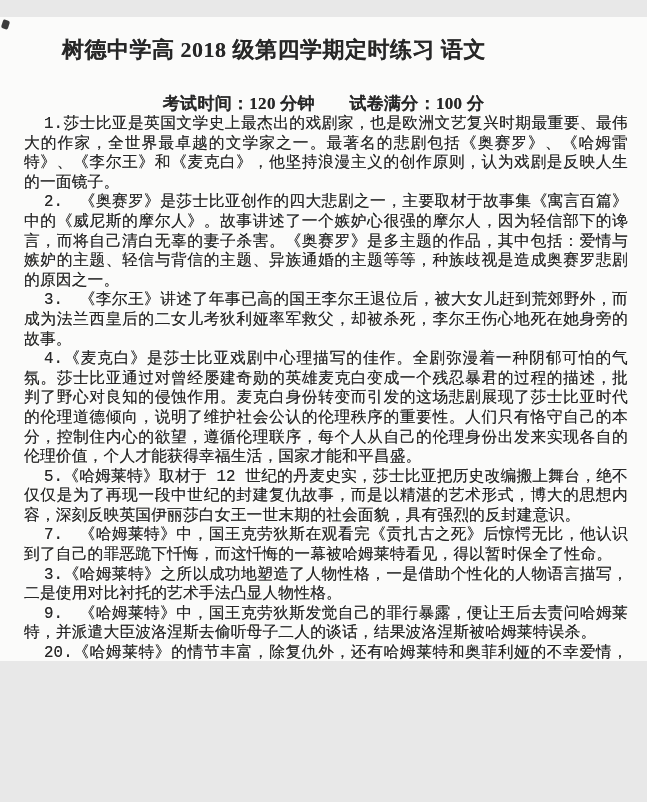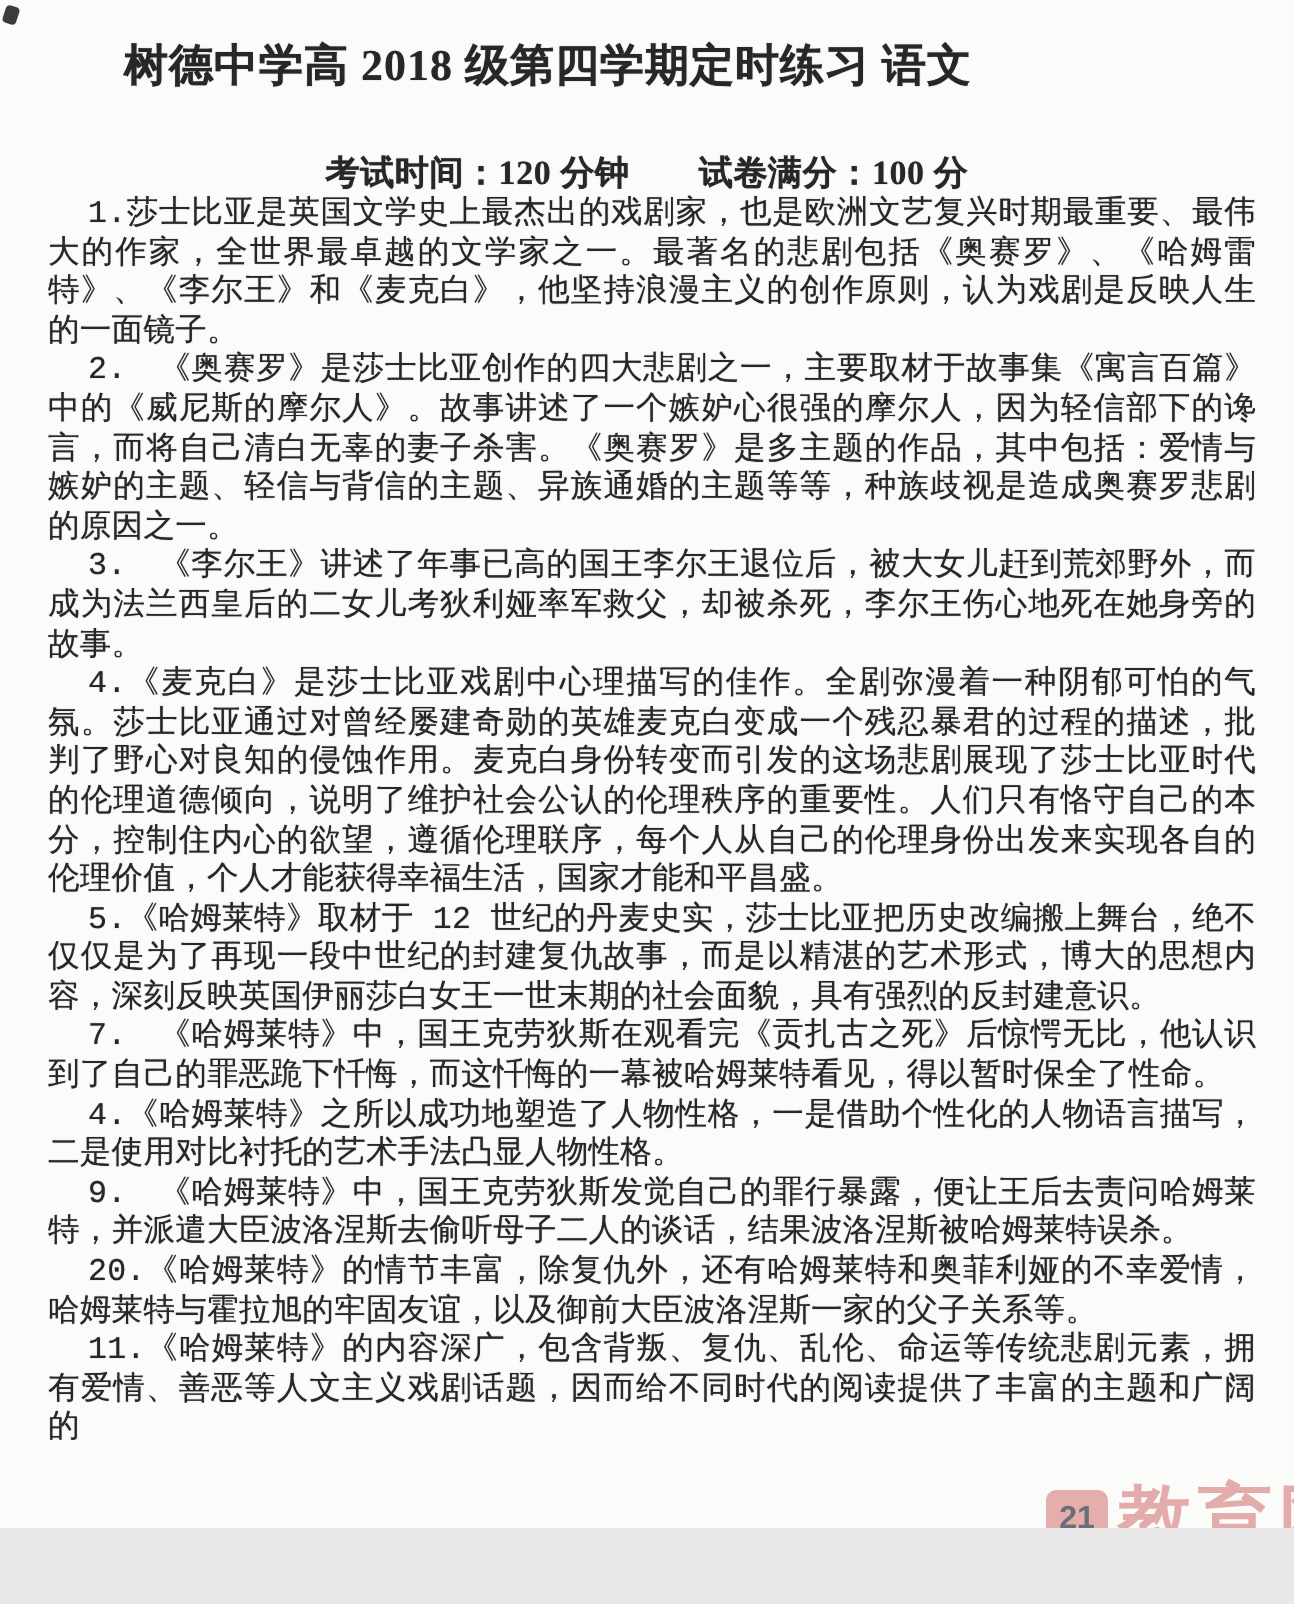--- a/index.html
+++ b/index.html
@@ -1,19 +1,19 @@
 <!DOCTYPE html>
 <html><head>
 <meta charset="utf-8">
 <style>
   html,body { margin:0; padding:0; background:#e8e8e8; }
   .page {
     position:relative;
-    width:647px; height:764px;
-    margin:0 auto;
+    width:647px; height:644px;
+    margin:17px auto;
     background:#fbfbfa;
     overflow:hidden;
     font-family:"Liberation Serif","DejaVu Serif",serif;
     color:#272727;
     text-shadow:0 0 .5px rgba(40,40,40,.65);
   }
   .corner-mark {
     position:absolute; left:2px; top:3px;
     width:7px; height:9px;
     background:#3c3c3c; border-radius:2px;
@@ -95,21 +95,21 @@
 
   <div class="exam-info">考试时间：120 分钟　　试卷满分：100 分</div>
 
   <div class="content">
     <p class="para">1.莎士比亚是英国文学史上最杰出的戏剧家，也是欧洲文艺复兴时期最重要、最伟大的作家，全世界最卓越的文学家之一。最著名的悲剧包括《奥赛罗》、《哈姆雷特》、《李尔王》和《麦克白》，他坚持浪漫主义的创作原则，认为戏剧是反映人生的一面镜子。</p>
     <p class="para">2.　《奥赛罗》是莎士比亚创作的四大悲剧之一，主要取材于故事集《寓言百篇》中的《威尼斯的摩尔人》。故事讲述了一个嫉妒心很强的摩尔人，因为轻信部下的谗言，而将自己清白无辜的妻子杀害。《奥赛罗》是多主题的作品，其中包括：爱情与嫉妒的主题、轻信与背信的主题、异族通婚的主题等等，种族歧视是造成奥赛罗悲剧的原因之一。</p>
     <p class="para">3.　《李尔王》讲述了年事已高的国王李尔王退位后，被大女儿赶到荒郊野外，而成为法兰西皇后的二女儿考狄利娅率军救父，却被杀死，李尔王伤心地死在她身旁的故事。</p>
     <p class="para">4.《麦克白》是莎士比亚戏剧中心理描写的佳作。全剧弥漫着一种阴郁可怕的气氛。莎士比亚通过对曾经屡建奇勋的英雄麦克白变成一个残忍暴君的过程的描述，批判了野心对良知的侵蚀作用。麦克白身份转变而引发的这场悲剧展现了莎士比亚时代的伦理道德倾向，说明了维护社会公认的伦理秩序的重要性。人们只有恪守自己的本分，控制住内心的欲望，遵循伦理联序，每个人从自己的伦理身份出发来实现各自的伦理价值，个人才能获得幸福生活，国家才能和平昌盛。</p>
     <p class="para">5.《哈姆莱特》取材于 12 世纪的丹麦史实，莎士比亚把历史改编搬上舞台，绝不仅仅是为了再现一段中世纪的封建复仇故事，而是以精湛的艺术形式，博大的思想内容，深刻反映英国伊丽莎白女王一世末期的社会面貌，具有强烈的反封建意识。</p>
     <p class="para">7.　《哈姆莱特》中，国王克劳狄斯在观看完《贡扎古之死》后惊愕无比，他认识到了自己的罪恶跪下忏悔，而这忏悔的一幕被哈姆莱特看见，得以暂时保全了性命。</p>
-    <p class="para">4.《哈姆莱特》之所以成功地塑造了人物性格，一是借助个性化的人物语言描写，二是使用对比衬托的艺术手法凸显人物性格。</p>
+    <p class="para">3.《哈姆莱特》之所以成功地塑造了人物性格，一是借助个性化的人物语言描写，二是使用对比衬托的艺术手法凸显人物性格。</p>
     <p class="para">9.　《哈姆莱特》中，国王克劳狄斯发觉自己的罪行暴露，便让王后去责问哈姆莱特，并派遣大臣波洛涅斯去偷听母子二人的谈话，结果波洛涅斯被哈姆莱特误杀。</p>
     <p class="para">20.《哈姆莱特》的情节丰富，除复仇外，还有哈姆莱特和奥菲利娅的不幸爱情，哈姆莱特与霍拉旭的牢固友谊，以及御前大臣波洛涅斯一家的父子关系等。</p>
     <p class="para">11.《哈姆莱特》的内容深广，包含背叛、复仇、乱伦、命运等传统悲剧元素，拥有爱情、善恶等人文主义戏剧话题，因而给不同时代的阅读提供了丰富的主题和广阔的</p>
   </div>
 
   <div class="wm-row1">
     <span class="wm-logo">21</span>
     <span class="wm-brand">教育网</span>
   </div>
   <div class="wm-url">WWW.21cnjy.com</div>

